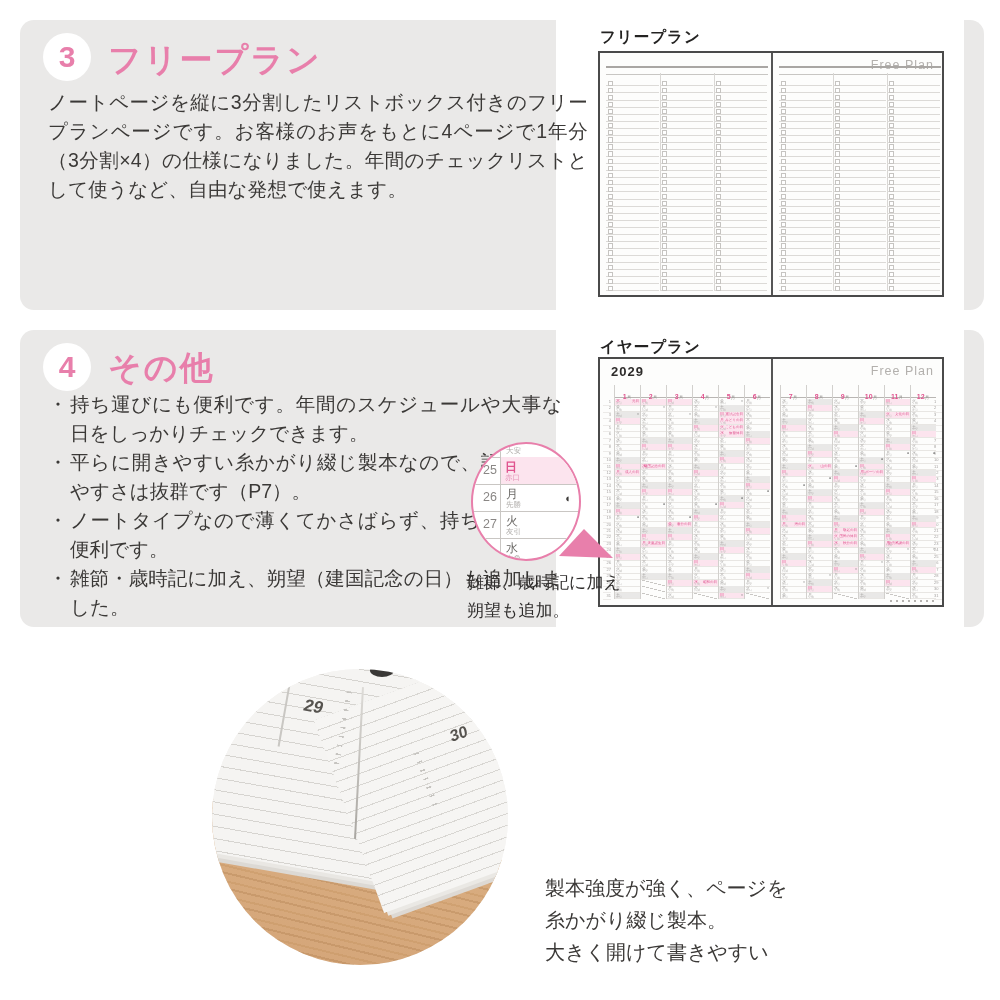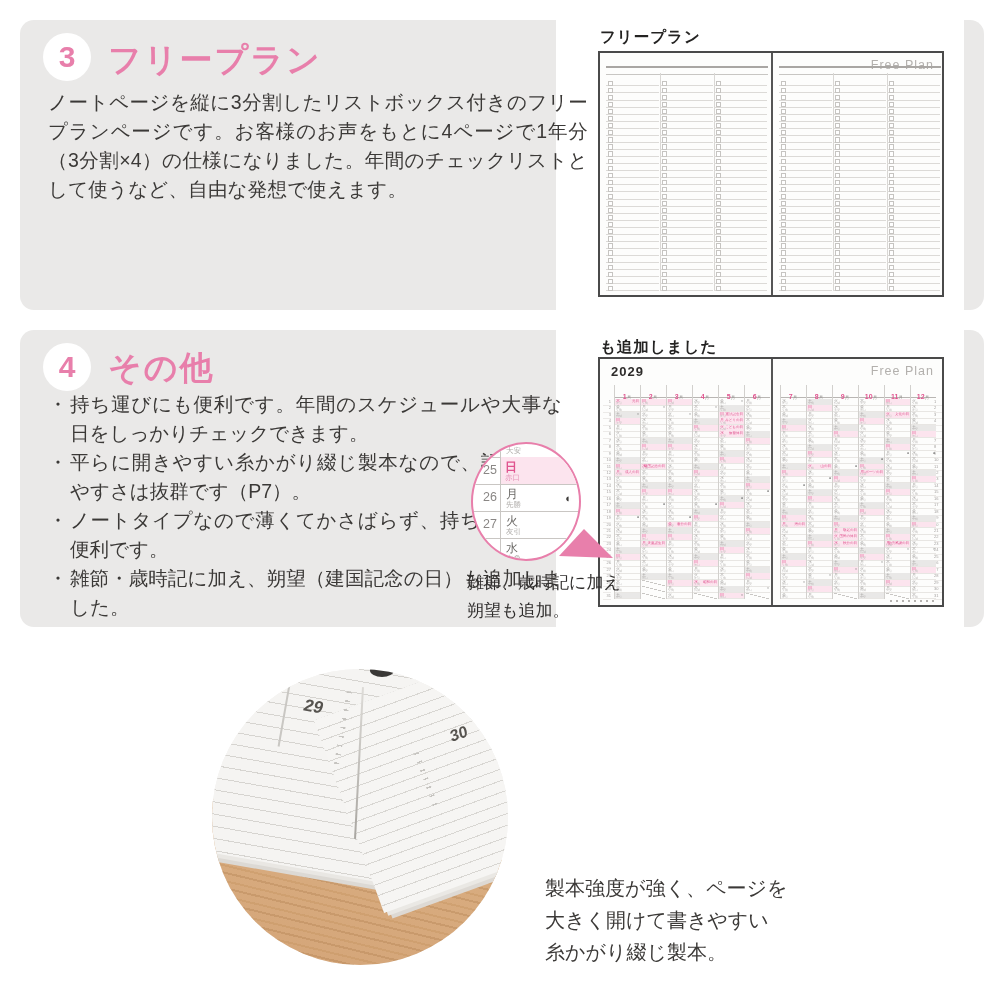--- a/index.html
+++ b/index.html
@@ -633,21 +633,21 @@
     <div class="bullet-item">
       <span class="bullet-mark">・</span>
       <span style="width: 492px; text-align: justify;">ノートタイプなので薄くてかさばらず、持ち運びにも便利です。</span>
     </div>
     <div class="bullet-item">
       <span class="bullet-mark">・</span>
       <span style="width: 492px; text-align: justify;">雑節・歳時記に加え、朔望（建国記念の日）も追加しました。</span>
     </div>
   </div>
 
-<div class="preview-label" style="left:600px;top:337px;">も追加しました</div>
+<div class="preview-label" style="left:600px;top:337px;">イヤープラン</div>
 <div id="yearplan-spread" class="spread" style="left:598px;top:357px;width:346px;height:250px;">
   <span class="yp-year">2029</span>
   <span class="page-header-en">Free Plan</span>
 <div style="position: absolute; left: 171px; top: 0px; width: 2px; height: 246px; background: rgb(85, 85, 85);"></div>
     <div style="position: absolute; left: 3px; top: 40px; width: 8px; height: 6.45px; font-size: 4px; color: rgb(165, 162, 160); text-align: right; line-height: 6.45px; border-bottom: 1px solid rgb(236, 234, 232);">1</div>
     <div style="position: absolute; left: 3px; top: 46.45px; width: 8px; height: 6.45px; font-size: 4px; color: rgb(165, 162, 160); text-align: right; line-height: 6.45px; border-bottom: 1px solid rgb(236, 234, 232);">2</div>
     <div style="position: absolute; left: 3px; top: 52.9px; width: 8px; height: 6.45px; font-size: 4px; color: rgb(165, 162, 160); text-align: right; line-height: 6.45px; border-bottom: 1px solid rgb(236, 234, 232);">3</div>
     <div style="position: absolute; left: 3px; top: 59.35px; width: 8px; height: 6.45px; font-size: 4px; color: rgb(165, 162, 160); text-align: right; line-height: 6.45px; border-bottom: 1px solid rgb(236, 234, 232);">4</div>
     <div style="position: absolute; left: 3px; top: 65.8px; width: 8px; height: 6.45px; font-size: 4px; color: rgb(165, 162, 160); text-align: right; line-height: 6.45px; border-bottom: 1px solid rgb(236, 234, 232);">5</div>
     <div style="position: absolute; left: 3px; top: 72.25px; width: 8px; height: 6.45px; font-size: 4px; color: rgb(165, 162, 160); text-align: right; line-height: 6.45px; border-bottom: 1px solid rgb(236, 234, 232);">6</div>
@@ -2298,15 +2298,15 @@
   <div class="fold-line"></div>
   <div class="col-line"></div>
   <div class="mini-boxes" style="left:128px;top:22px;height:78px;transform:rotate(10deg);"></div>
   <div class="mini-boxes" style="left:212px;top:82px;height:60px;transform:rotate(-20deg);"></div>
   <div class="photo-datenum" style="left:92px;top:28px;transform:rotate(10deg) skewX(-8deg);">29</div>
   <div class="photo-datenum" style="left:238px;top:56px;font-size:16px;transform:rotate(-20deg) skewX(-8deg);">30</div>
   <div class="top-mark"></div>
 </div>
 <div class="photo-caption" style="left:545px;top:872px;">
   <div>製本強度が強く、ページを</div>
+  <div>糸かがり綴じ製本。</div>
   <div>大きく開けて書きやすい</div>
-  <div>糸かがり綴じ製本。</div>
 </div>
 
 </body></html>

